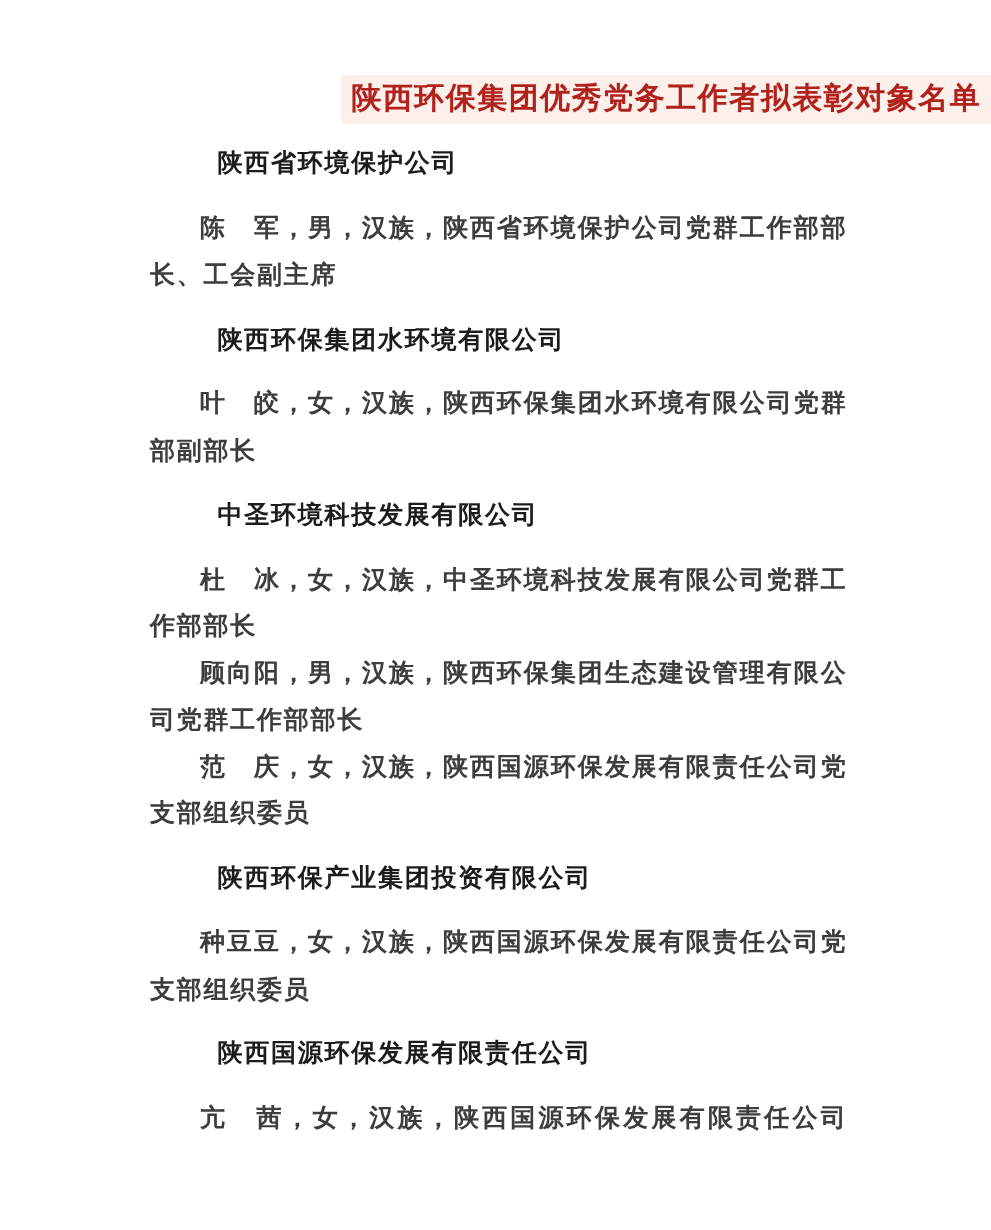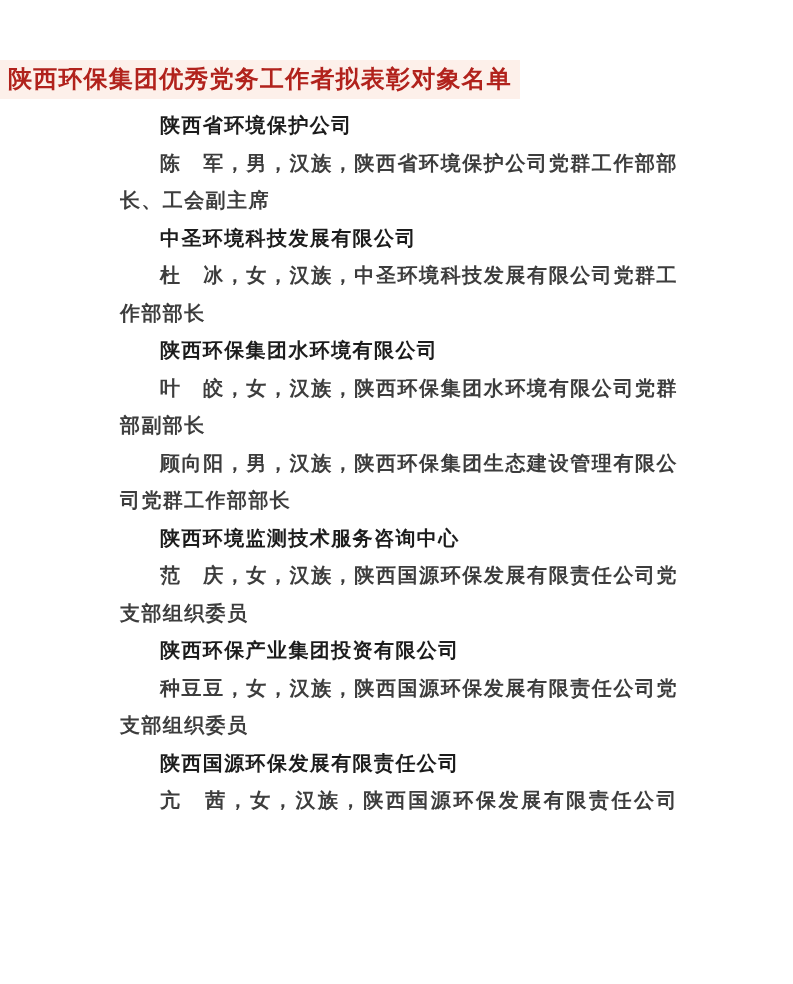--- a/index.html
+++ b/index.html
@@ -16,40 +16,41 @@
     background:var(--page-bg);
     overflow:hidden;
     font-family:"Liberation Serif","DejaVu Serif",serif;
   }
   .page{
     width:793px;height:984px;
     padding-top:60px;
     background:var(--page-bg);
   }
   .title-wrap{
-    text-align:left;
+    text-align:right;
     margin:0;
+    padding-left:40px;
   }
   .doc-title{
     display:inline-block;
     background:var(--title-highlight);
     color:var(--title-color);
     font-size:24px;
     font-weight:bold;
     letter-spacing:1.2px;
     line-height:1.3;
     padding:4px 8px;
   }
   .content{
     width:558px;
     margin:8px 0 0 120px;
   }
   .section{margin:0;padding:0;}
   .company{
-    margin:0;
+    margin:14px;
     font-size:20px;
     font-weight:bold;
     color:var(--heading-color);
     line-height:37.5px;
     letter-spacing:1.4px;
     text-indent:40px;
     white-space:nowrap;
   }
   .person{
     margin:0;
@@ -76,35 +77,34 @@
   </div>
 
   <div class="content">
 
     <div class="section">
       <h2 class="company">陕西省环境保护公司</h2>
       <p class="person">陈　军，男，汉族，陕西省环境保护公司党群工作部部长、工会副主席</p>
     </div>
 
     <div class="section">
-      <h2 class="company">中圣环境科技发展有限公司</h2>
-      <p class="person">杜　冰，女，汉族，中圣环境科技发展有限公司党群工作部部长</p>
+      <h2 class="company">陕西环保集团水环境有限公司</h2>
+      <p class="person">叶　皎，女，汉族，陕西环保集团水环境有限公司党群部副部长</p>
     </div>
 
     <div class="section">
-      <h2 class="company">陕西环保集团水环境有限公司</h2>
-      <p class="person">叶　皎，女，汉族，陕西环保集团水环境有限公司党群部副部长</p>
+      <h2 class="company">中圣环境科技发展有限公司</h2>
+      <p class="person">杜　冰，女，汉族，中圣环境科技发展有限公司党群工作部部长</p>
     </div>
 
     <div class="section">
       <p class="person">顾向阳，男，汉族，陕西环保集团生态建设管理有限公司党群工作部部长</p>
     </div>
 
     <div class="section">
-      <h2 class="company">陕西环境监测技术服务咨询中心</h2>
       <p class="person">范　庆，女，汉族，陕西国源环保发展有限责任公司党支部组织委员</p>
     </div>
 
     <div class="section">
       <h2 class="company">陕西环保产业集团投资有限公司</h2>
       <p class="person">种豆豆，女，汉族，陕西国源环保发展有限责任公司党支部组织委员</p>
     </div>
 
 
     <div class="section">

